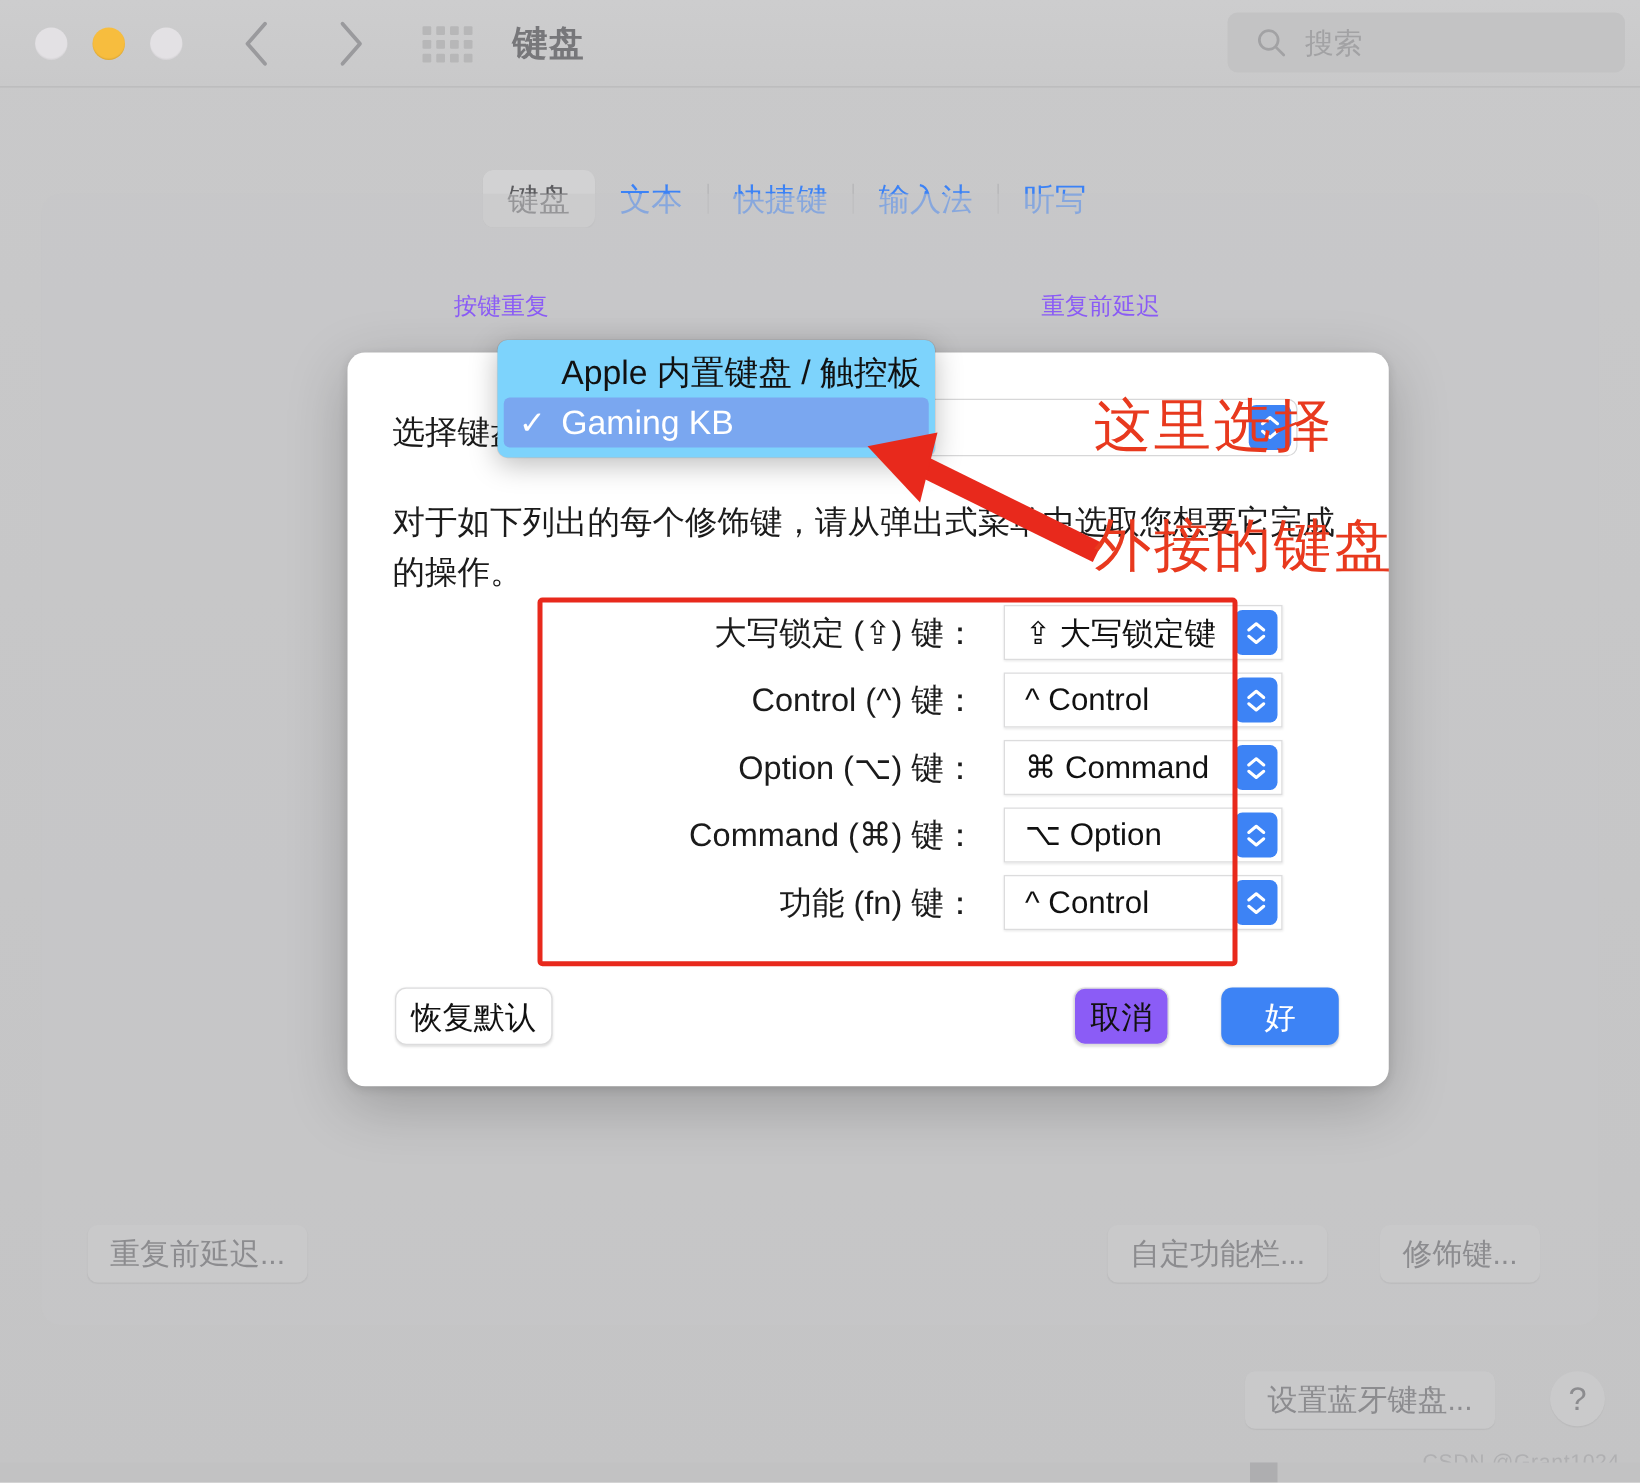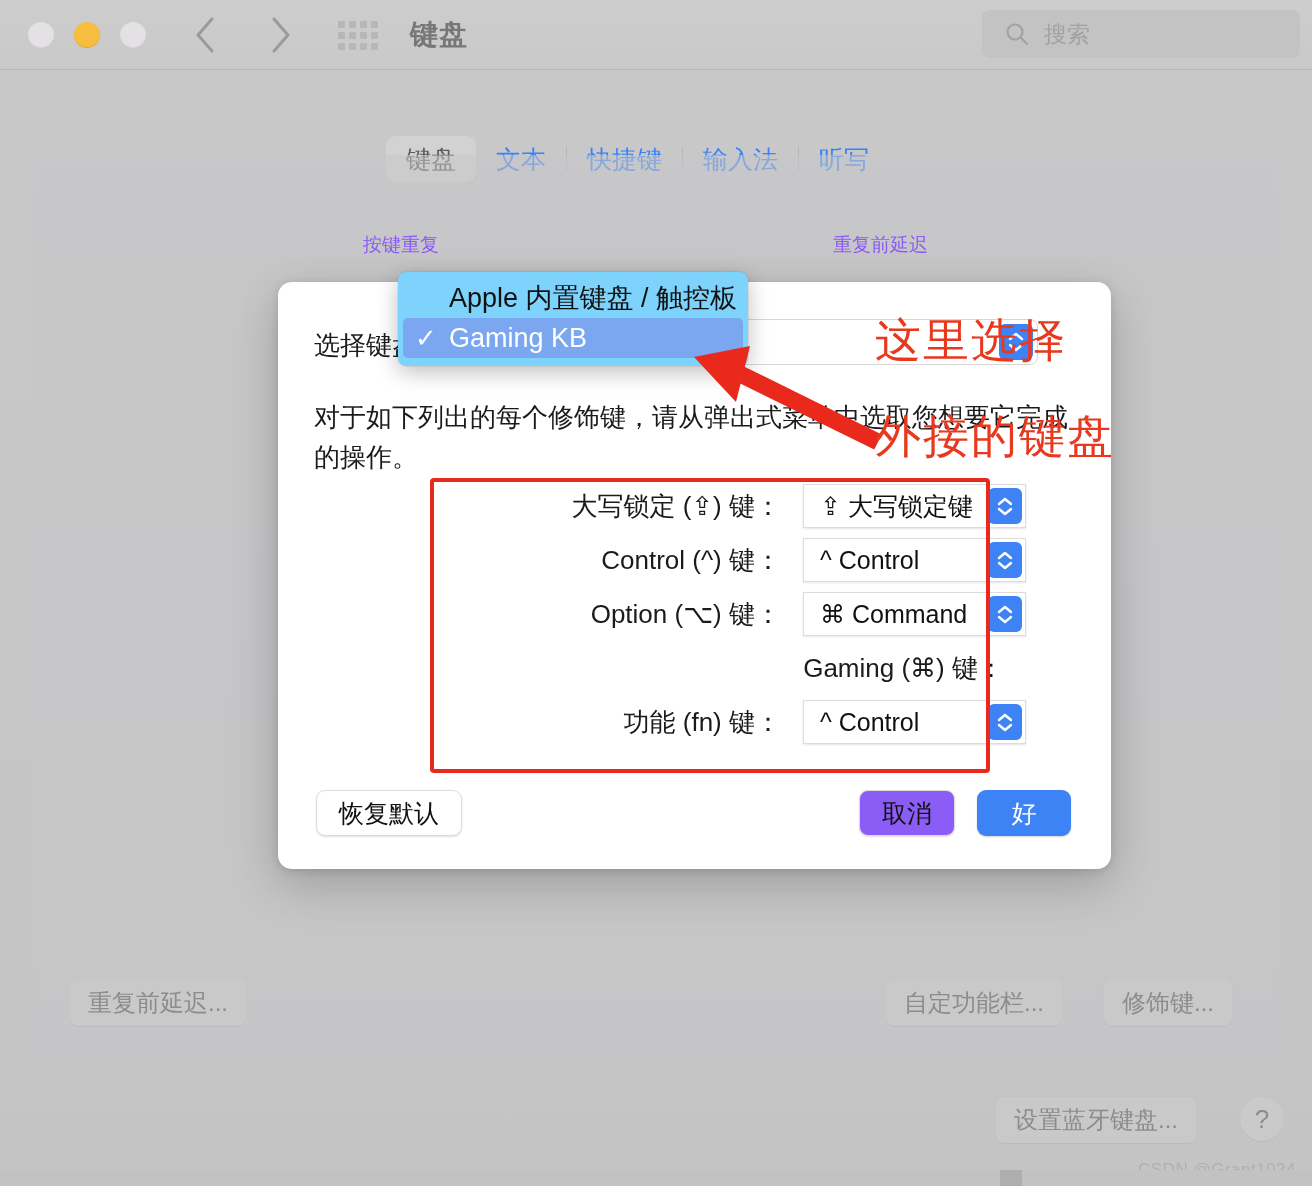--- a/index.html
+++ b/index.html
@@ -171,21 +171,21 @@
   }
   .stepper svg { display: block; }
 
   #red-frame {
     position: absolute; left: 430px; top: 478px; width: 560px; height: 295px;
     border: 4px solid #e8291c; border-radius: 4px; pointer-events: none;
   }
 
   
   .dlg-button {
-    position: absolute; height: 46px; padding: 0 22px;
+    position: absolute; height: 46px; padding: 0 12px;
     display: flex; align-items: center; justify-content: center;
     border-radius: 9px; font-size: 25px; white-space: nowrap;
   }
   #btn-restore-defaults {
     left: 38px; top: 508px; background: #ffffff; color: #111;
     border: 1px solid #dcdcdd; box-shadow: 0 1px 2px rgba(0,0,0,.12);
   }
   #btn-cancel {
     left: 581px; top: 508px; background: #8b5cf6; color: #111;
     border: 1px solid #dcdcdd; box-shadow: 0 1px 2px rgba(0,0,0,.12);
@@ -355,21 +355,32 @@
               <path d="M2 7 L8 2 L14 7" fill="none" stroke="#fff" stroke-width="2.4" stroke-linecap="round" stroke-linejoin="round"></path>
             </svg>
           <svg width="16" height="9" viewBox="0 0 16 9">
               <path d="M2 2 L8 7 L14 2" fill="none" stroke="#fff" stroke-width="2.4" stroke-linecap="round" stroke-linejoin="round"></path>
             </svg>
         </span>
       </div>
     </div>
 
     <div class="mod-row">
-      <span class="mod-label">Gaming (⌘) 键：</span>
+      <span class="mod-label">Command (⌘) 键：</span>
+      <div class="mod-popup">
+        <span class="value">⌥ Option</span>
+        <span class="stepper">
+          <svg width="16" height="9" viewBox="0 0 16 9">
+              <path d="M2 7 L8 2 L14 7" fill="none" stroke="#fff" stroke-width="2.4" stroke-linecap="round" stroke-linejoin="round"></path>
+            </svg>
+          <svg width="16" height="9" viewBox="0 0 16 9">
+              <path d="M2 2 L8 7 L14 2" fill="none" stroke="#fff" stroke-width="2.4" stroke-linecap="round" stroke-linejoin="round"></path>
+            </svg>
+        </span>
+      </div>
     </div>
 
     <div class="mod-row">
       <span class="mod-label">功能 (fn) 键：</span>
       <div class="mod-popup">
         <span class="value">^ Control</span>
         <span class="stepper">
           <svg width="16" height="9" viewBox="0 0 16 9">
               <path d="M2 7 L8 2 L14 7" fill="none" stroke="#fff" stroke-width="2.4" stroke-linecap="round" stroke-linejoin="round"></path>
             </svg>

